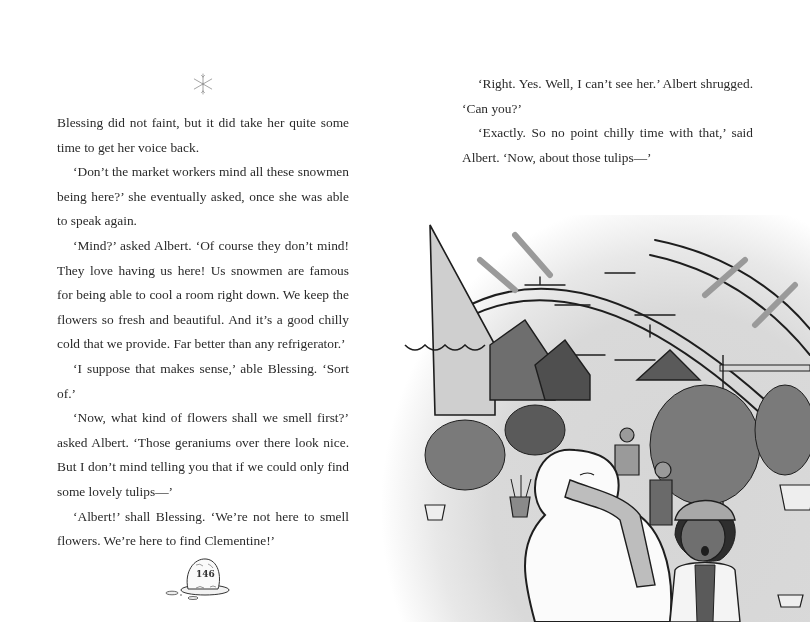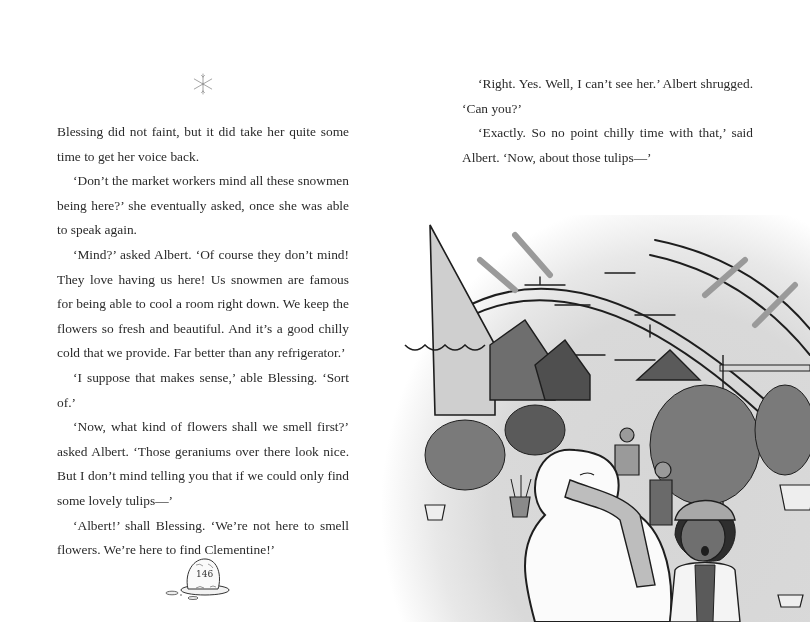--- a/index.html
+++ b/index.html
@@ -9,29 +9,29 @@
       font-family: "Liberation Serif", "DejaVu Serif", serif;
       color: #2a2a2a;
     }
     .page { position: absolute; top: 0; height: 490px; }
     .page-left { left: 0; width: 405px; }
     .page-right { left: 405px; width: 405px; }
 
     .ornament { position: absolute; left: 192px; top: 73px; width: 22px; height: 22px; }
 
     .text-block { position: absolute; font-size: 13.4px; line-height: 24.6px; text-align: justify; }
-    .left-text { left: 57px; top: 120px; width: 292px; }
+    .left-text { left: 57px; top: 111px; width: 292px; }
     .right-text { left: 57px; top: 72px; width: 291px; }
     .text-block p { margin: 0; text-indent: 16px; }
     .text-block p.noindent { text-indent: 0; }
 
     .folio { position: absolute; left: 160px; top: 552px; width: 80px; height: 50px; }
     .folio-num {
       position: absolute; left: 36px; top: 17px;
-      font-family: "DejaVu Serif", serif; font-weight: normal; font-size: 9px; color: #333;
+      font-family: "DejaVu Serif", serif; font-weight: bold; font-size: 9px; color: #333;
     }
 
     .illustration { position: absolute; left: -30px; top: 215px; width: 435px; height: 407px; overflow: hidden; }
     .illo-bg {
       position: absolute; left: 0; top: 0; width: 100%; height: 100%;
       background: radial-gradient(ellipse 78% 88% at 70% 72%, #d6d6d6 0%, #d9d9d9 55%, #e8e8e8 72%, #ffffff 88%);
     }
   </style>
 </head>
 <body>

